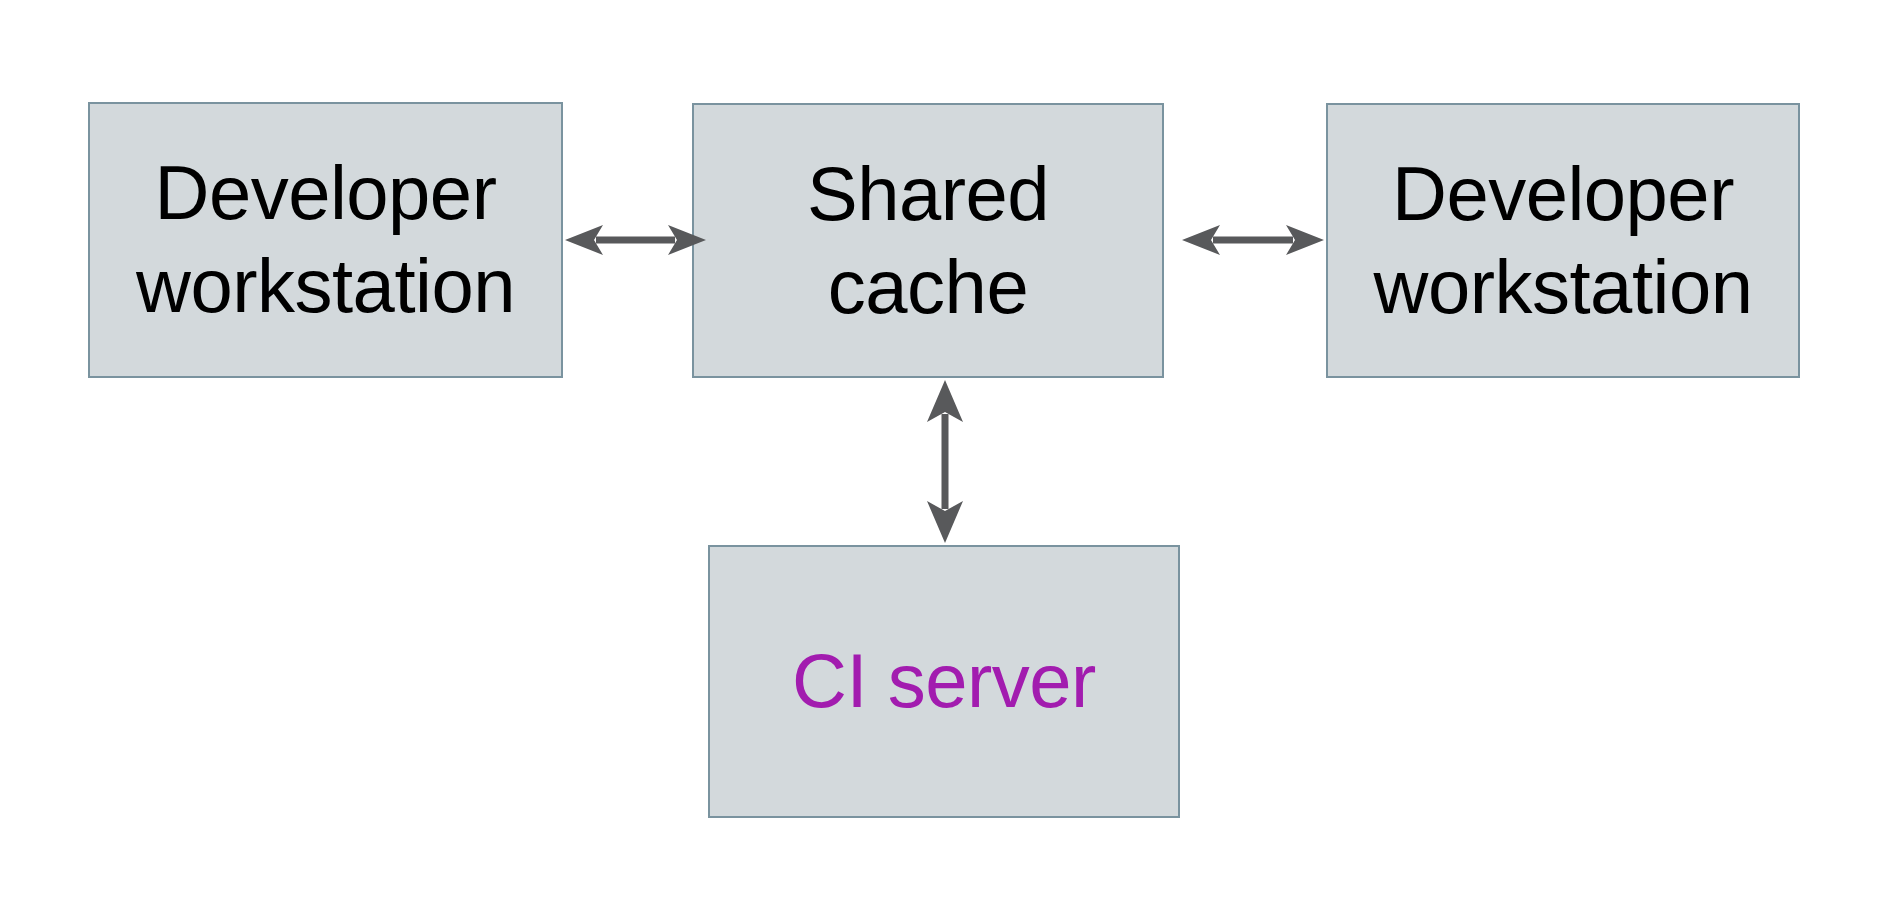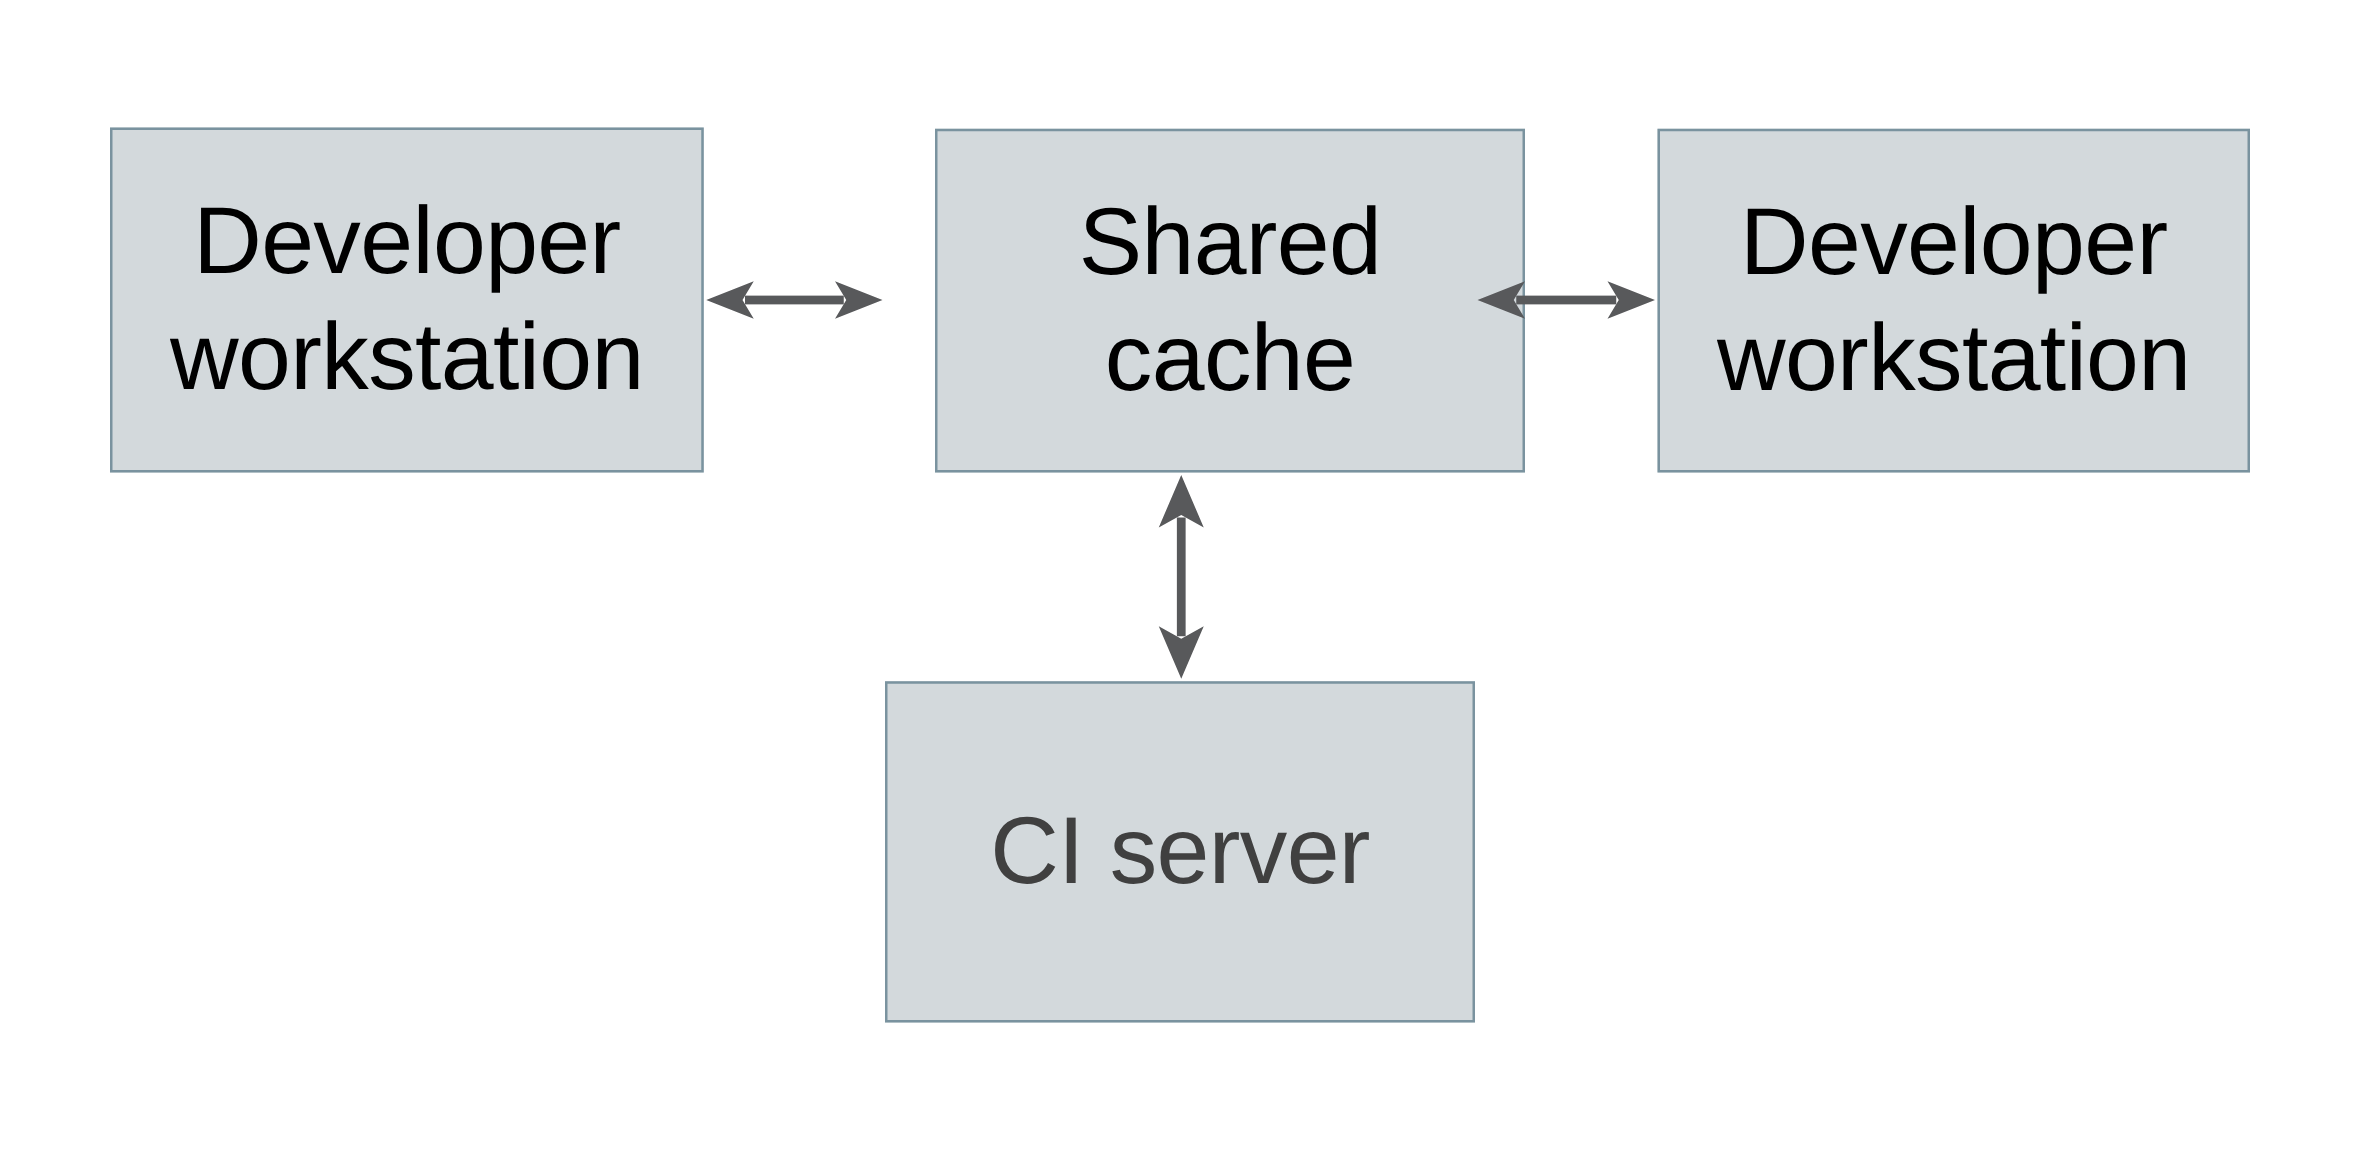--- a/index.html
+++ b/index.html
@@ -25,21 +25,21 @@
     justify-content: center;
     text-align: center;
   }
   .node-label {
     font-size: 76px;
     line-height: 1.22;
     color: #000000;
     letter-spacing: -0.5px;
   }
   .node-left   { left: 88px;   top: 102px; width: 475px; height: 276px; }
-  .node-center { left: 748px;  top: 103px; width: 472px; height: 275px; align-items: center; }
+  .node-center { left: 692px;  top: 103px; width: 472px; height: 275px; align-items: center; }
   .node-right  { left: 1326px; top: 103px; width: 474px; height: 275px; }
   .node-bottom { left: 708px;  top: 545px; width: 472px; height: 273px; padding: 0 20px; }
   .node-left, .node-right { padding: 0 20px; }
   .node-center { padding: 0 60px; }
 
   .edge {
     position: absolute;
     color: #58595b;
   }
   .edge svg { display: block; }
@@ -58,21 +58,21 @@
 
   <div class="node node-center" style="background-color: rgb(211, 217, 220); border-color: rgb(122, 147, 159);">
     <span class="node-label" style="color: rgb(0, 0, 0);">Shared cache</span>
   </div>
 
   <div class="node node-right" style="background-color: rgb(211, 217, 220); border-color: rgb(122, 147, 159);">
     <span class="node-label" style="color: rgb(0, 0, 0);">Developer workstation</span>
   </div>
 
   <div class="node node-bottom" style="background-color: rgb(211, 217, 220); border-color: rgb(122, 147, 159);">
-    <span class="node-label" style="color: #404040;">CI server</span>
+    <span class="node-label" style="color: #a21caf;">CI server</span>
   </div>
 
   <div class="edge edge-h1" style="color: rgb(88, 89, 91);">
     <svg width="145" height="60" viewBox="0 0 145 60" aria-hidden="true">
       <polygon points="2,30 40,15 31,30 40,45" fill="currentColor"></polygon>
       <polygon points="143,30 105,15 114,30 105,45" fill="currentColor"></polygon>
       <rect x="33" y="26.5" width="79" height="7" fill="currentColor"></rect>
     </svg>
   </div>
 

